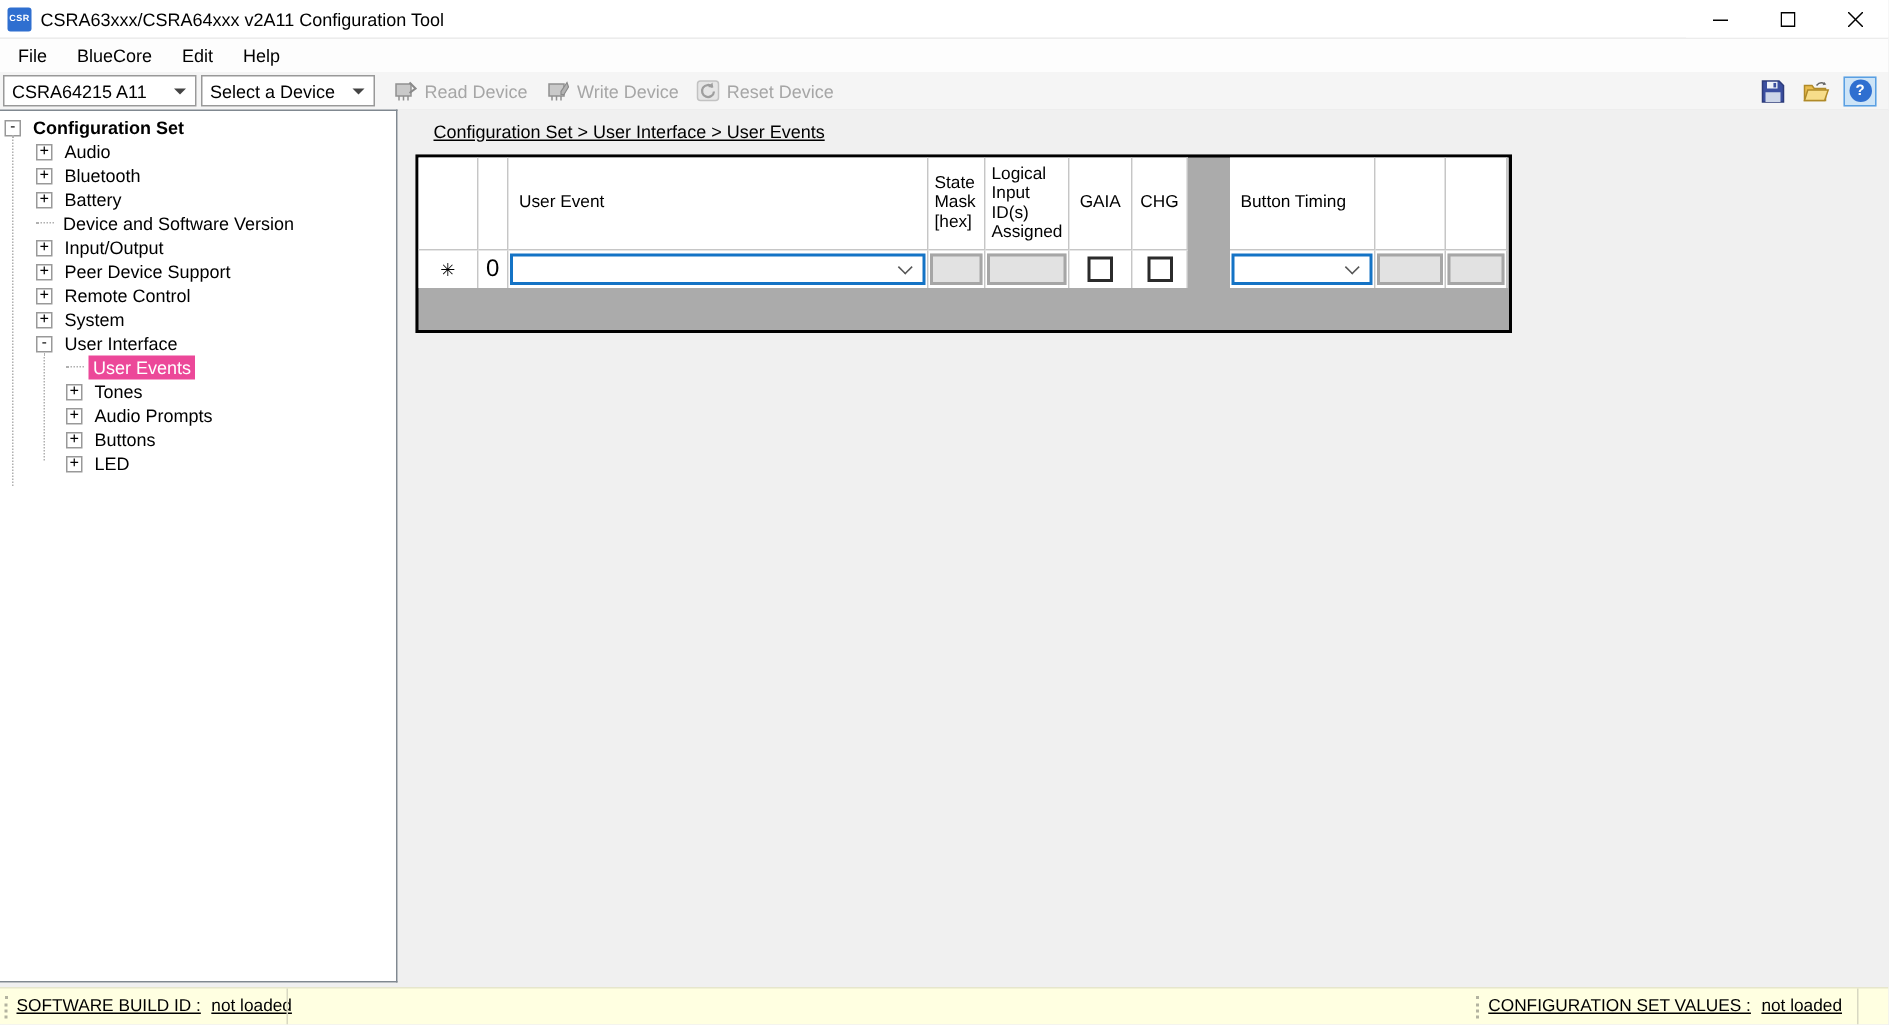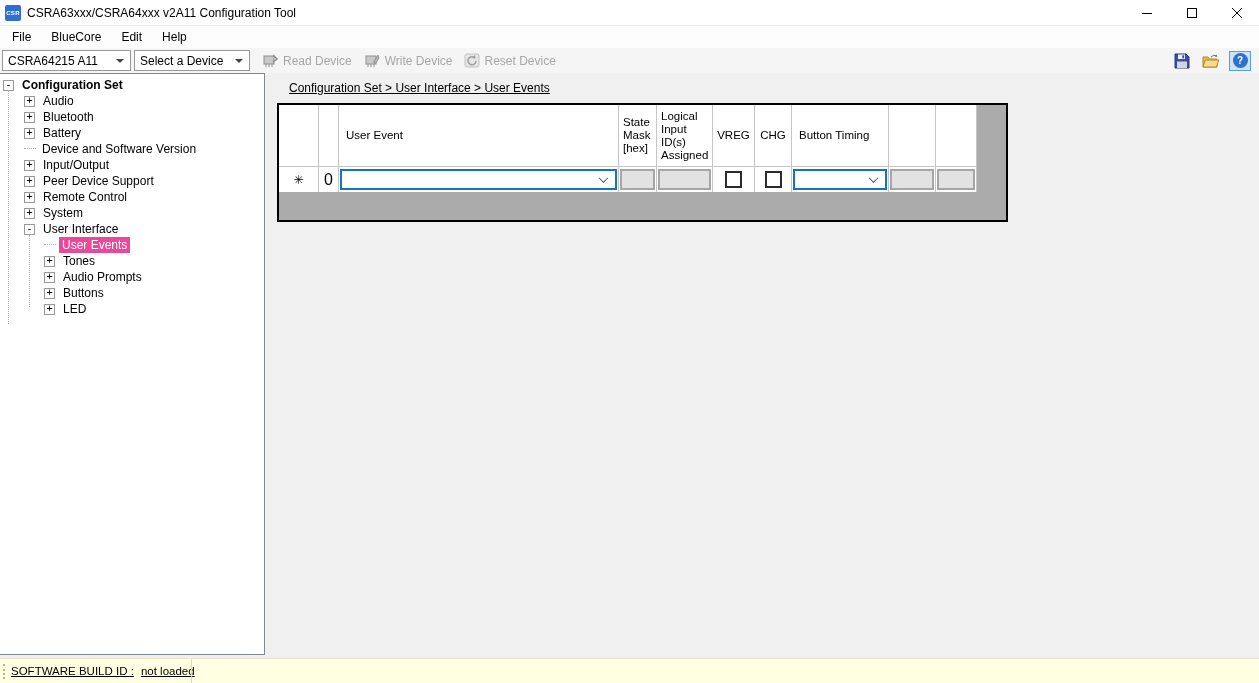--- a/index.html
+++ b/index.html
@@ -49,21 +49,21 @@
   .content{position:absolute;left:266px;top:0;right:0;bottom:0;}
   .breadcrumb{position:absolute;left:23px;top:8px;font-size:12px;text-decoration:underline;color:#000;cursor:pointer;}
   .grid{position:absolute;left:11px;top:30px;width:727px;height:115px;border:2px solid #000;background:#ababab;}
   .grid-header{display:flex;height:62px;}
   .hcell{background:#fff;box-sizing:border-box;border-right:1px solid #c6c6c6;border-bottom:1px solid #c6c6c6;
     font-size:11.5px;line-height:13px;display:flex;align-items:center;padding:2px 4px;}
   .grid-row{display:flex;height:25px;}
   .cell{background:#fff;box-sizing:border-box;border-right:1px solid #c6c6c6;
     display:flex;align-items:center;justify-content:center;}
   .c0{width:40px;} .c1{width:20px;} .c2{width:280px;} .c3{width:38px;} .c4{width:56px;}
-  .c5{width:42px;} .c6{width:37px;} .c7{width:97px;} .c8{width:47px;} .c9{width:41px;}
+  .c5{width:42px;} .c6{width:37px;} .c7{width:97px;margin-left:28px;} .c8{width:47px;} .c9{width:41px;}
   .h-center{justify-content:center;text-align:center;}
   .h-left{justify-content:flex-start;padding-left:7px;}
   .marker{font-size:12px;font-family:"DejaVu Sans",sans-serif;}
   .cell-combo{flex:1;height:21px;margin:0 1px;border:2px solid #1473c5;background:#fff;
     box-sizing:border-box;display:flex;align-items:center;}
   .chev{width:6px;height:6px;border-right:1.5px solid #555;border-bottom:1.5px solid #555;
     transform:rotate(45deg) translate(-1px,-1px);margin-left:auto;margin-right:8px;}
   .cell-disabled{flex:1;height:21px;margin:0 1px;background:#e2e2e2;border:2px solid #a6a6a6;box-sizing:border-box;}
   .checkbox{width:13px;height:13px;border:2px solid #2b2b2b;background:#fff;box-sizing:content-box;}
   
@@ -246,21 +246,21 @@
   <div class="content">
     <div class="breadcrumb">Configuration Set &gt; User Interface &gt; User Events</div>
 
     <div class="grid">
       <div class="grid-header">
         <div class="hcell c0"></div>
         <div class="hcell c1"></div>
         <div class="hcell c2 h-left">User Event</div>
         <div class="hcell c3">State Mask [hex]</div>
         <div class="hcell c4">Logical Input ID(s) Assigned</div>
-        <div class="hcell c5 h-center">VREG</div>
+        <div class="hcell c5 h-center">GAIA</div>
         <div class="hcell c6 h-center">CHG</div>
         <div class="hcell c7 h-left">Button Timing</div>
         <div class="hcell c8"></div>
         <div class="hcell c9"></div>
       </div>
       <div class="grid-row">
         <div class="cell c0">
           <span class="marker">✳</span>
         </div>
         <div class="cell c1">0</div>
@@ -300,13 +300,20 @@
 </div>
 
 <div class="statusbar">
   <div class="sb-left">
     <span class="grip"></span>
     <span class="status-text">SOFTWARE BUILD ID :</span>
     <span class="status-value">not loaded</span>
   </div>
   <div class="sep"></div>
 
+  <div class="sb-right">
+    <span class="grip"></span>
+    <span class="status-text">CONFIGURATION SET VALUES :</span>
+    <span class="status-value">not loaded</span>
+    <span class="sep"></span>
+    <span class="endpad"></span>
+  </div>
 </div>
 
 </body></html>

